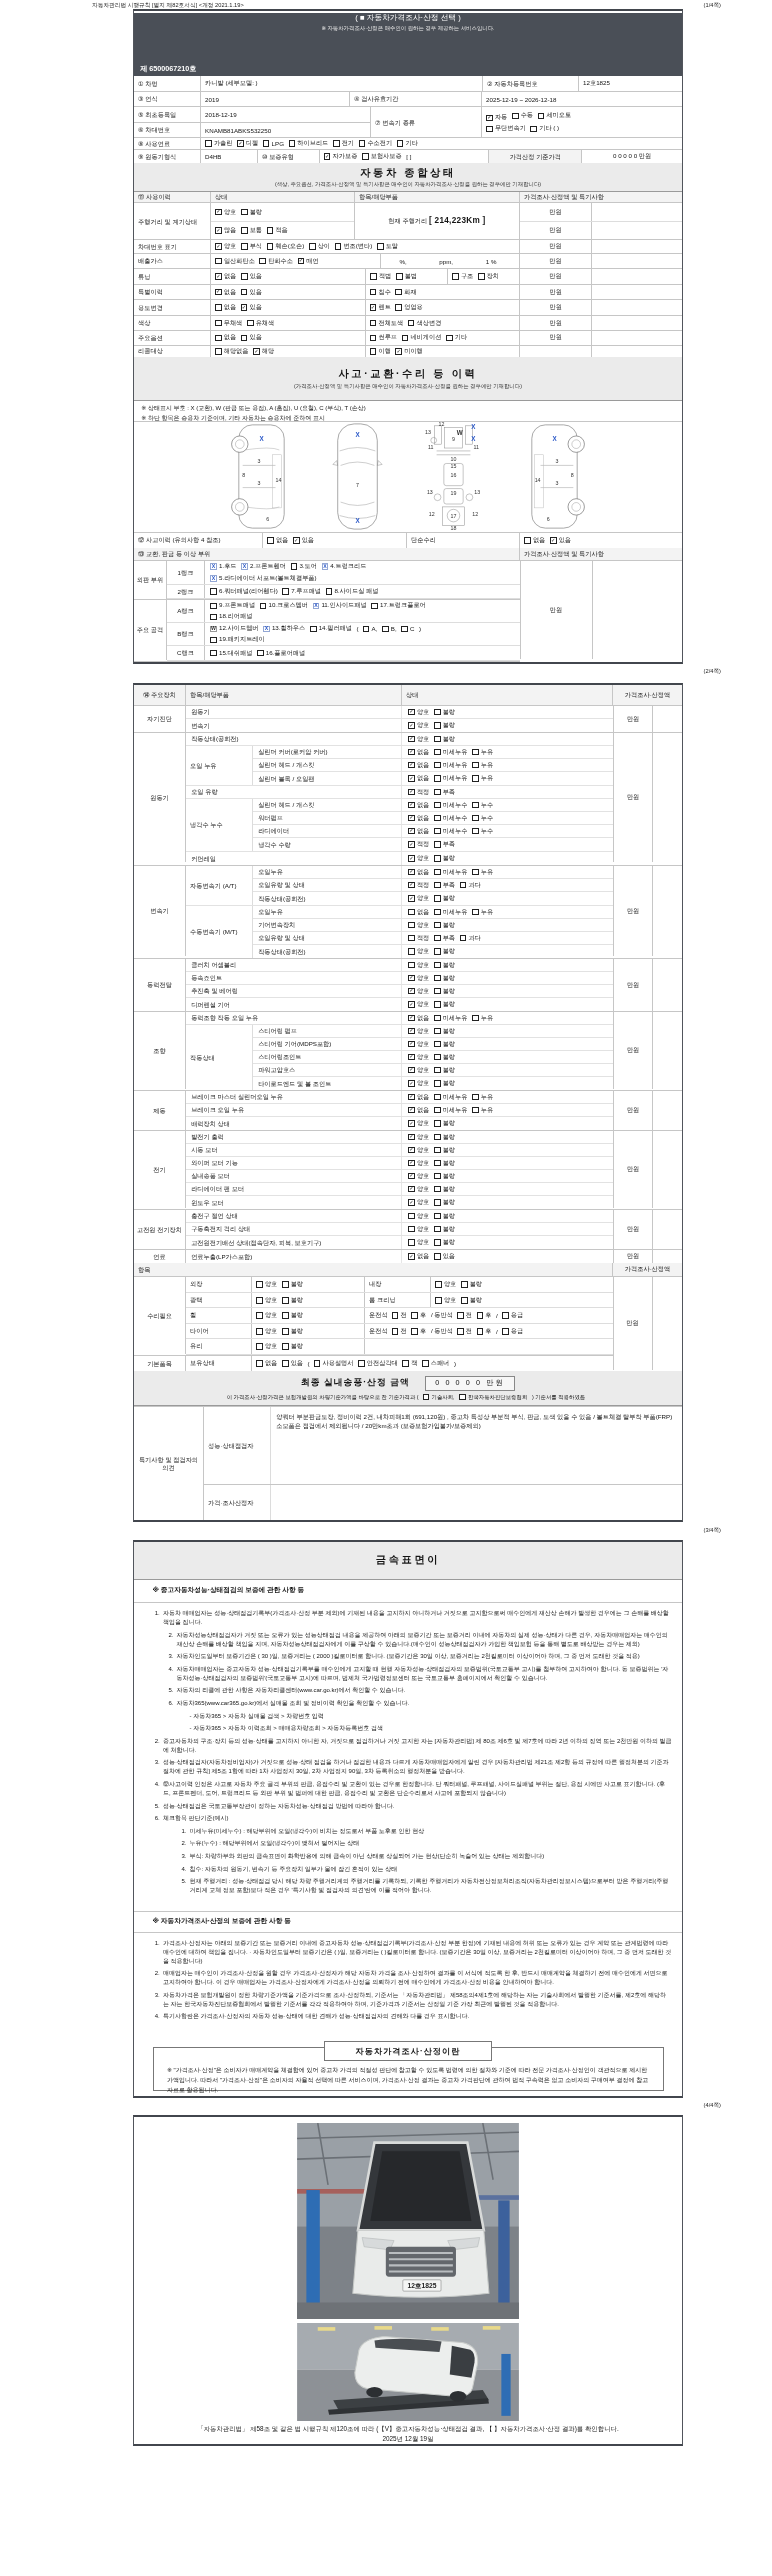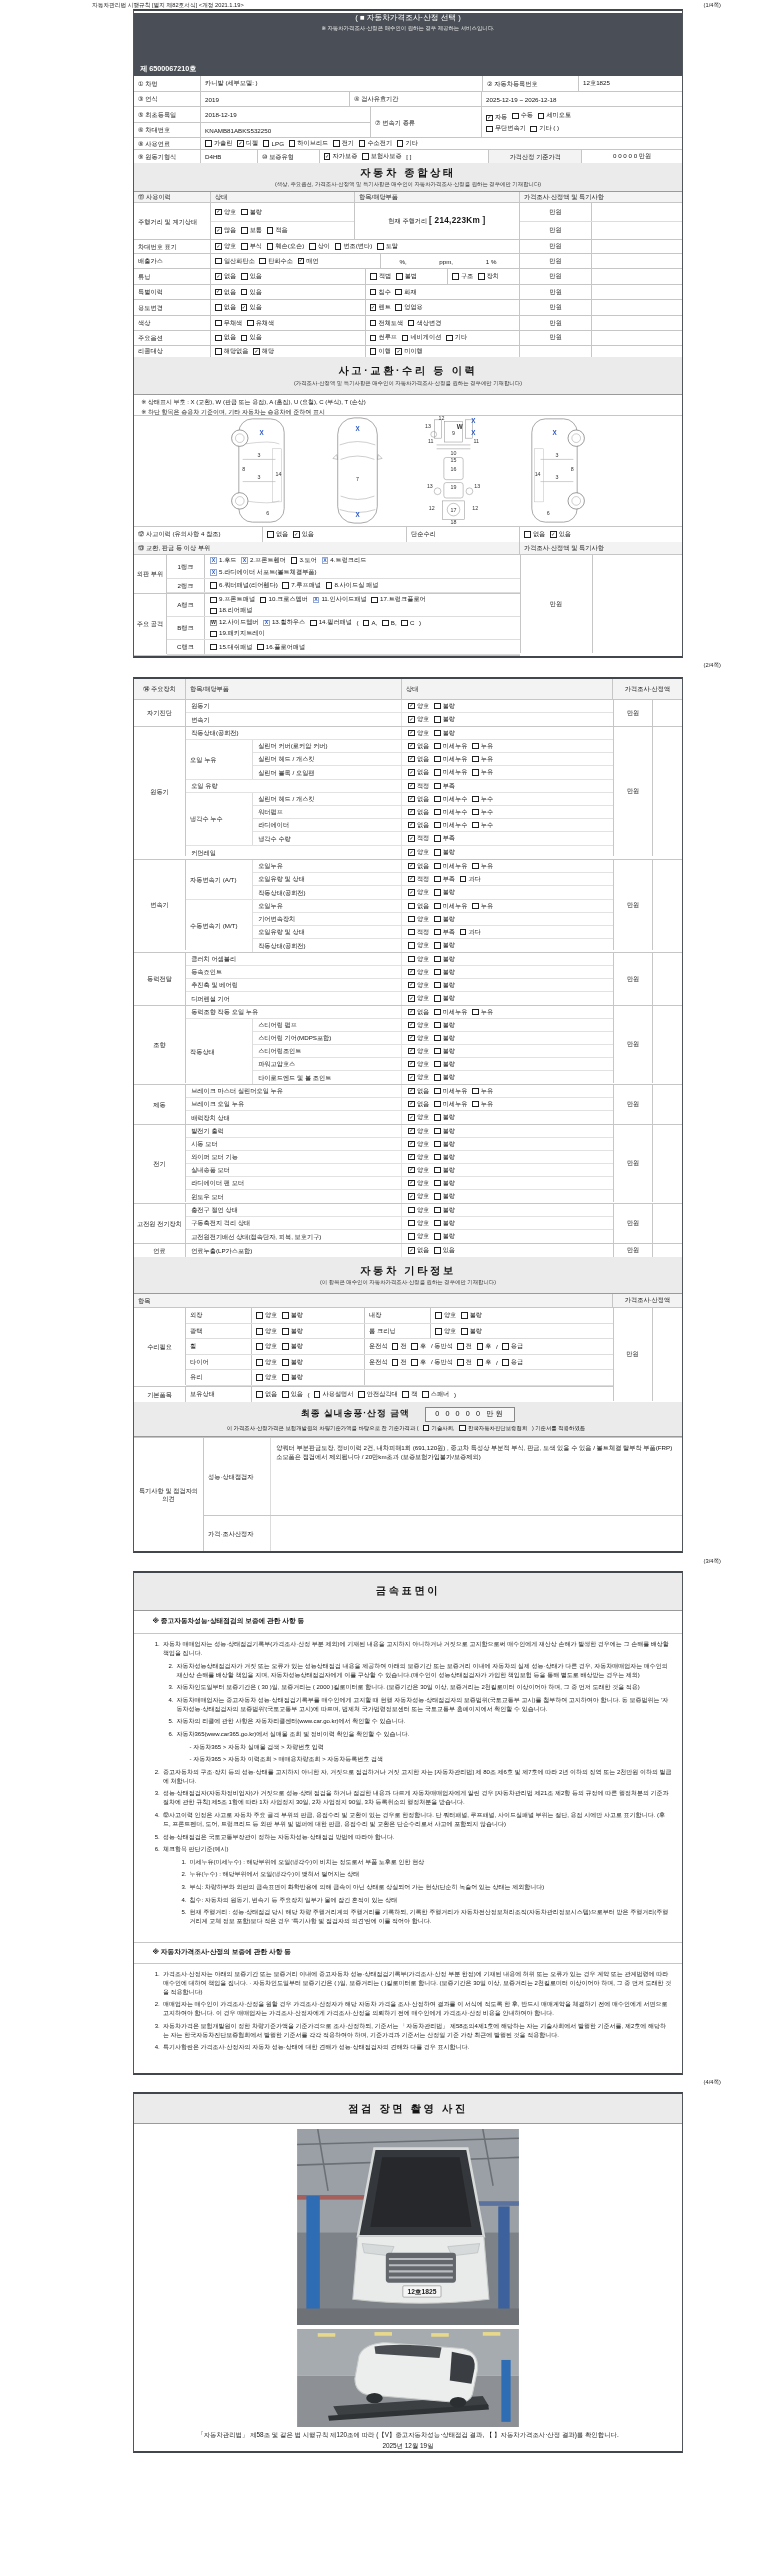--- a/index.html
+++ b/index.html
@@ -528,21 +528,21 @@
             <span class="bx ck">✓</span>
             <span class="lb">미이행</span>
           </span>
         </div>
         <div class="cell mw" style="width:72px">
           <span></span>
         </div>
         <div class="cell last" style="width:90px"></div>
       </div>
     </div>
-  <div class="band" style="height:38px">
+  <div class="band" style="height:44px">
     <div class="bt">사고·교환·수리 등 이력</div>
     <div class="bs">(가격조사·산정액 및 특기사항은 매수인이 자동차가격조사·산정을 원하는 경우에만 기재합니다)</div>
   </div>
   <div class="notes" style="height:20.6px">
     <div>※ 상태표시 부호 : X (교환), W (판금 또는 용접), A (흠집), U (요철), C (부식), T (손상)</div>
     <div>※ 하단 항목은 승용차 기준이며, 기타 자동차는 승용차에 준하여 표시</div>
   </div>
   <div class="diagwrap" style="height:111px" id="diagrams">
       <svg width="77" height="111" viewBox="0 0 150 230" style="font-size:12px">
   <rect x="28" y="8" width="94" height="214" rx="28" fill="none" stroke="#888" stroke-width="1.5"></rect>
@@ -1671,24 +1671,20 @@
           </div>
         </div>
     <div class="gprice" style="width:69px;height:13px">
           <div class="gp1" style="width:39px">
             <span>만원</span>
           </div>
           <div class="gp2"></div>
         </div>
       </div>
     </div>
-  <div class="band" style="height:37px">
-    <div class="bt">자동차 기타정보</div>
-    <div class="bs">(이 항목은 매수인이 자동차가격조사·산정을 원하는 경우에만 기재합니다)</div>
-  </div>
   <div id="etcTable">
       <div class="trow hd" style="height:14.4px">
         <div class="cell " style="width:479px">
           <span class="lblw">항목</span>
         </div>
         <div class="cell last ctr" style="width:69px">
           <span>가격조사·산정액</span>
         </div>
       </div>
       <div style="display:flex">
@@ -2034,27 +2030,28 @@
       </div>
       <div class="noticeitem ind0">
         <span class="num">3.</span>
         <span style="flex:1;white-space:normal">자동차가격은 보험개발원이 정한 차량기준가액을 기준가격으로 조사·산정하되, 기준서는 「자동차관리법」 제58조의4제1호에 해당하는 자는 기술사회에서 발행한 기준서를, 제2호에 해당하는 자는 한국자동차진단보증협회에서 발행한 기준서를 각각 적용하여야 하며, 기준가격과 기준서는 산정일 기준 가장 최근에 발행된 것을 적용합니다.</span>
       </div>
       <div class="noticeitem ind0">
         <span class="num">4.</span>
         <span style="flex:1;white-space:normal">특기사항란은 가격조사·산정자의 자동차 성능·상태에 대한 견해가 성능·상태점검자의 견해와 다를 경우 표시합니다.</span>
       </div>
     </div>
+  <div class="infobox" style="height:44px">
+    <div class="ibt">자동차가격조사·산정이란</div>
+    <div class="ibb">※ "가격조사·산정"은 소비자가 매매계약을 체결함에 있어 중고차 가격의 적절성 판단에 참고할 수 있도록 법령에 의한 절차와 기준에 따라 전문 가격조사·산정인이 객관적으로 제시한 가액입니다. 따라서 "가격조사·산정"은 소비자의 자율적 선택에 따른 서비스이며, 가격조사·산정 결과는 중고차 가격판단에 관하여 법적 구속력은 없고 소비자의 구매여부 결정에 참고자료로 활용됩니다.</div>
+  </div>
 </div>
 <div class="marker m34">(4/4쪽)</div>
 
 <div class="page">
-  <div class="band" style="height:30px">
-    <div class="bt">점검 장면 촬영 사진</div>
-  </div>
   <div class="photo" style="padding-top:5.2px">
     <svg width="222" height="196" viewBox="0 0 430 380" style="font-size:12px">
       <rect x="0" y="0" width="430" height="200" fill="#9aa0a6"></rect>
       <rect x="0" y="200" width="430" height="180" fill="#7d8288"></rect>
       <g stroke="#6b7076" stroke-width="3">
           <line x1="0" y1="30" x2="430" y2="18"></line>
           <line x1="0" y1="70" x2="430" y2="55"></line>
           <line x1="40" y1="0" x2="60" y2="120"></line>
           <line x1="360" y1="0" x2="380" y2="110"></line>
         </g>

